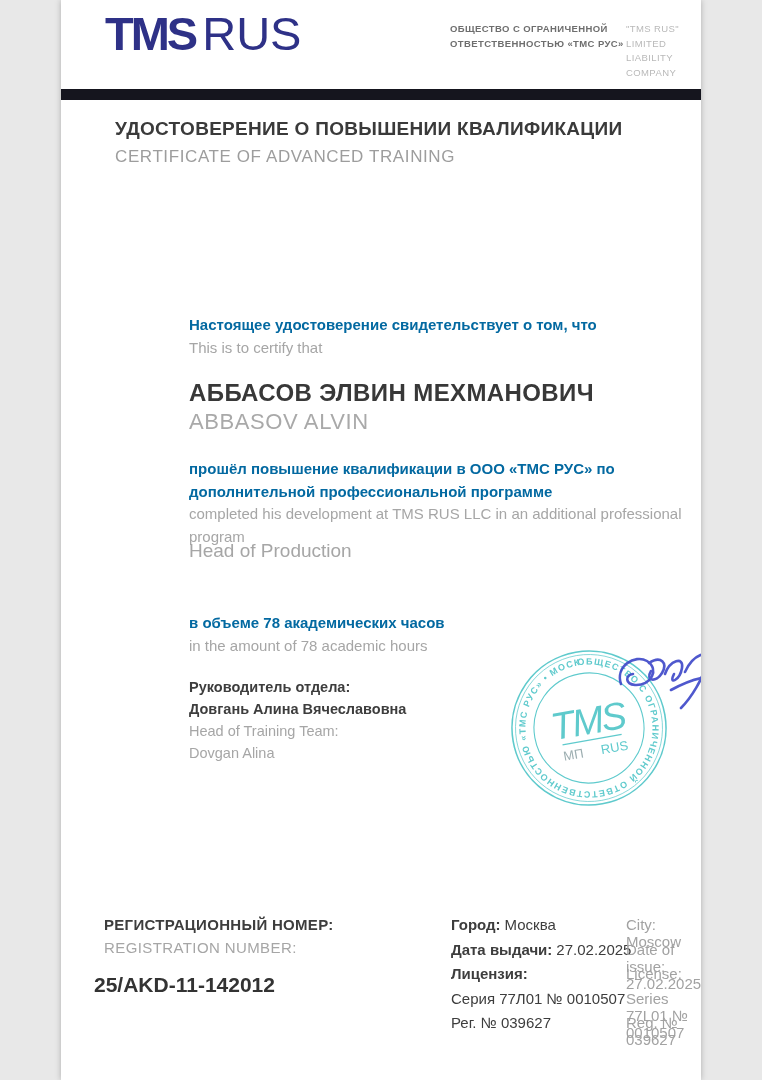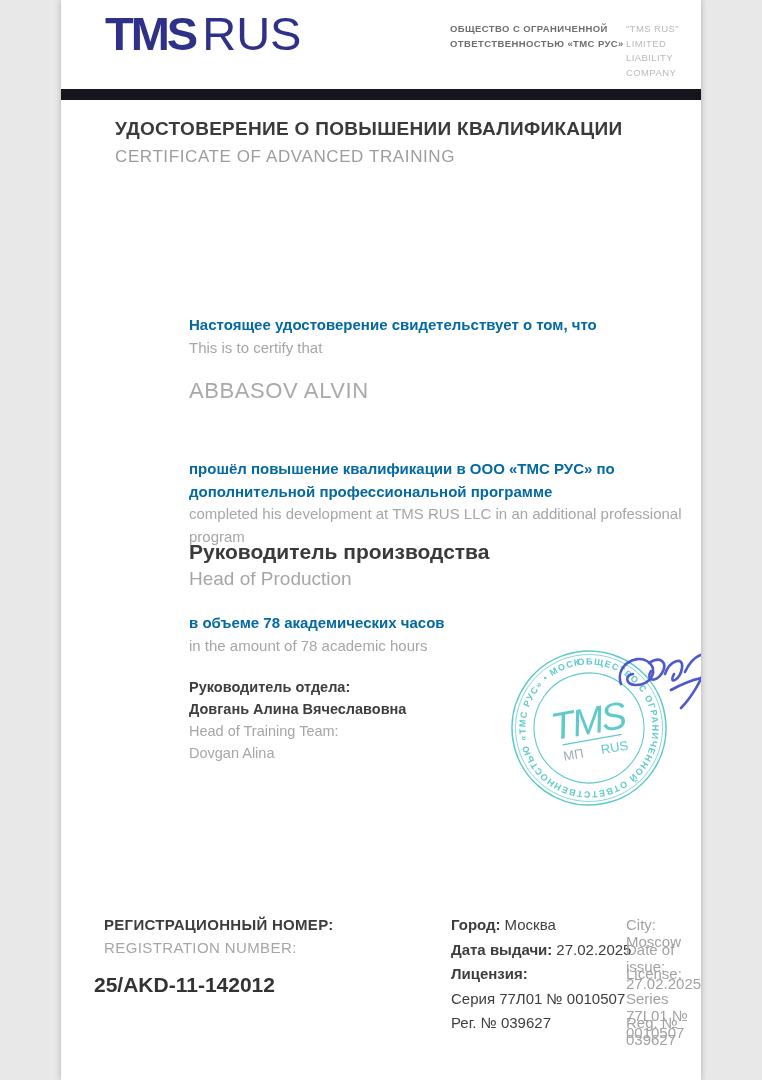--- a/index.html
+++ b/index.html
@@ -73,30 +73,30 @@
     <div class="title-ru">УДОСТОВЕРЕНИЕ О ПОВЫШЕНИИ КВАЛИФИКАЦИИ</div>
     <div class="title-en">CERTIFICATE OF ADVANCED TRAINING</div>
   </div>
 
   <div class="blk b-certify">
     <div class="ru-sm">Настоящее удостоверение свидетельствует о том, что</div>
     <div class="en-sm">This is to certify that</div>
   </div>
 
   <div class="blk b-name">
+    <div class="name-ru">АББАСОВ ЭЛВИН МЕХМАНОВИЧ</div>
     <div class="name-en">ABBASOV ALVIN</div>
   </div>
 
   <div class="blk b-completed">
     <div class="ru-sm" style="width:520px;">прошёл повышение квалификации в ООО «ТМС РУС» по дополнительной профессиональной программе</div>
     <div class="en-sm">completed his development at TMS RUS LLC in an additional professional program</div>
   </div>
 
   <div class="blk b-program">
-    <div class="prog-ru">Руководитель производства</div>
     <div class="prog-en">Head of Production</div>
   </div>
 
   <div class="blk b-hours">
     <div class="ru-sm">в объеме 78 академических часов</div>
     <div class="en-sm">in the amount of 78 academic hours</div>
   </div>
 
   <div class="blk b-signer">
     <div class="signer-line signer-bold">Руководитель отдела:</div>

